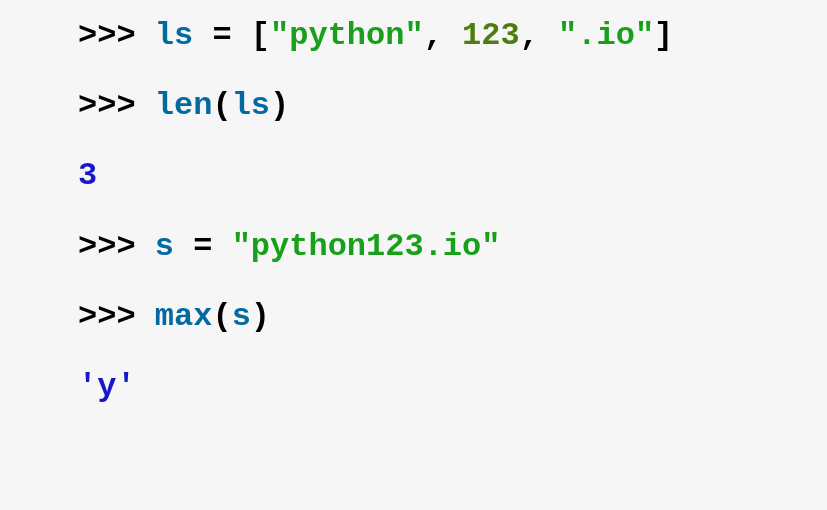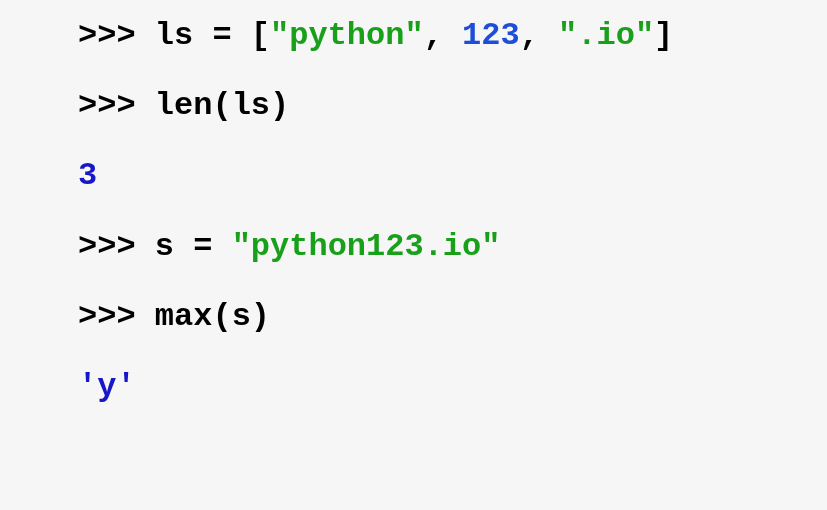--- a/index.html
+++ b/index.html
@@ -18,30 +18,30 @@
       line-height: 1.1;
     }
     .code-line {
       margin-bottom: 35px;
       white-space: pre;
     }
     .prompt {
       color: #000;
     }
     .ident {
-      color: #000000;
+      color: #0369a1;
     }
     .punct {
       color: #000;
     }
     .string {
       color: #19a01a;
     }
     .number {
-      color: #1d4ed8;
+      color: #4d7c0f;
     }
     .output-num {
       color: #1717c9;
     }
     .output-str {
       color: #1717c9;
     }
   </style>
 </head>
 <body>

